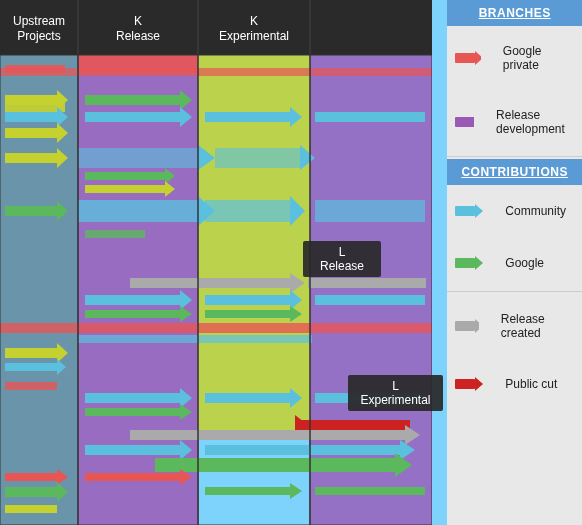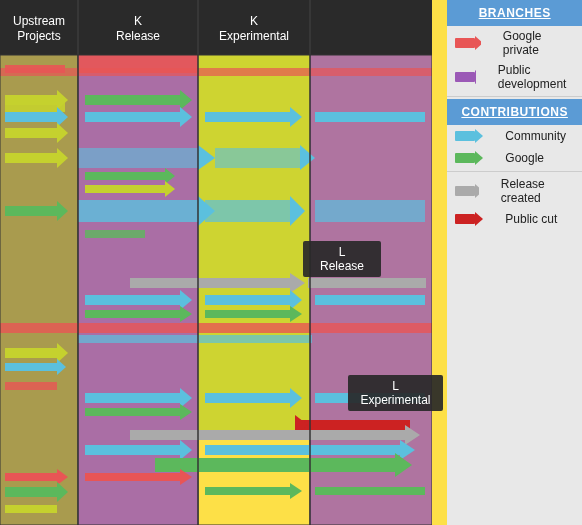--- a/index.html
+++ b/index.html
@@ -17,21 +17,21 @@
       height: 525px;
       position: relative;
     }
 
     
     .diagram-area {
       width: 504px;
       height: 525px;
       position: relative;
       overflow: hidden;
-      background: #fde047;
+      background: #7dd3fc;
     }
 
     
     .diagram-svg {
       position: absolute;
       top: 0;
       left: 0;
       width: 432px;
       height: 525px;
     }
@@ -53,21 +53,21 @@
       font-weight: bold;
       padding: 6px 8px;
       text-align: center;
       letter-spacing: 0.5px;
       text-decoration: underline;
     }
 
     .legend-item {
       display: flex;
       align-items: center;
-      padding: 3px 8px;
+      padding: 18px 8px;
       gap: 22px;
     }
 
     .legend-item span {
       font-size: 12px;
       color: #222;
     }
 
     
     .tooltip-label {
@@ -264,21 +264,21 @@
         <polygon points="20,0 28,7 20,14" fill="#e85555"></polygon>
       </svg>
       <span>Google private</span>
     </div>
 
     <div class="legend-item">
       <svg width="28" height="14">
         <rect x="0" y="2" width="20" height="10" fill="#9b59b6" rx="1"></rect>
         <polygon points="20,0 28,7 20,14" fill="#9b59b6"></polygon>
       </svg>
-      <span>Public development</span>
+      <span>Release development</span>
     </div>
 
 
     <div class="legend-divider"></div>
 
     <div class="legend-section-title">CONTRIBUTIONS</div>
 
     <div class="legend-item">
       <svg width="28" height="16">
         <rect x="0" y="3" width="20" height="10" fill="#5bc0de" rx="1"></rect>

